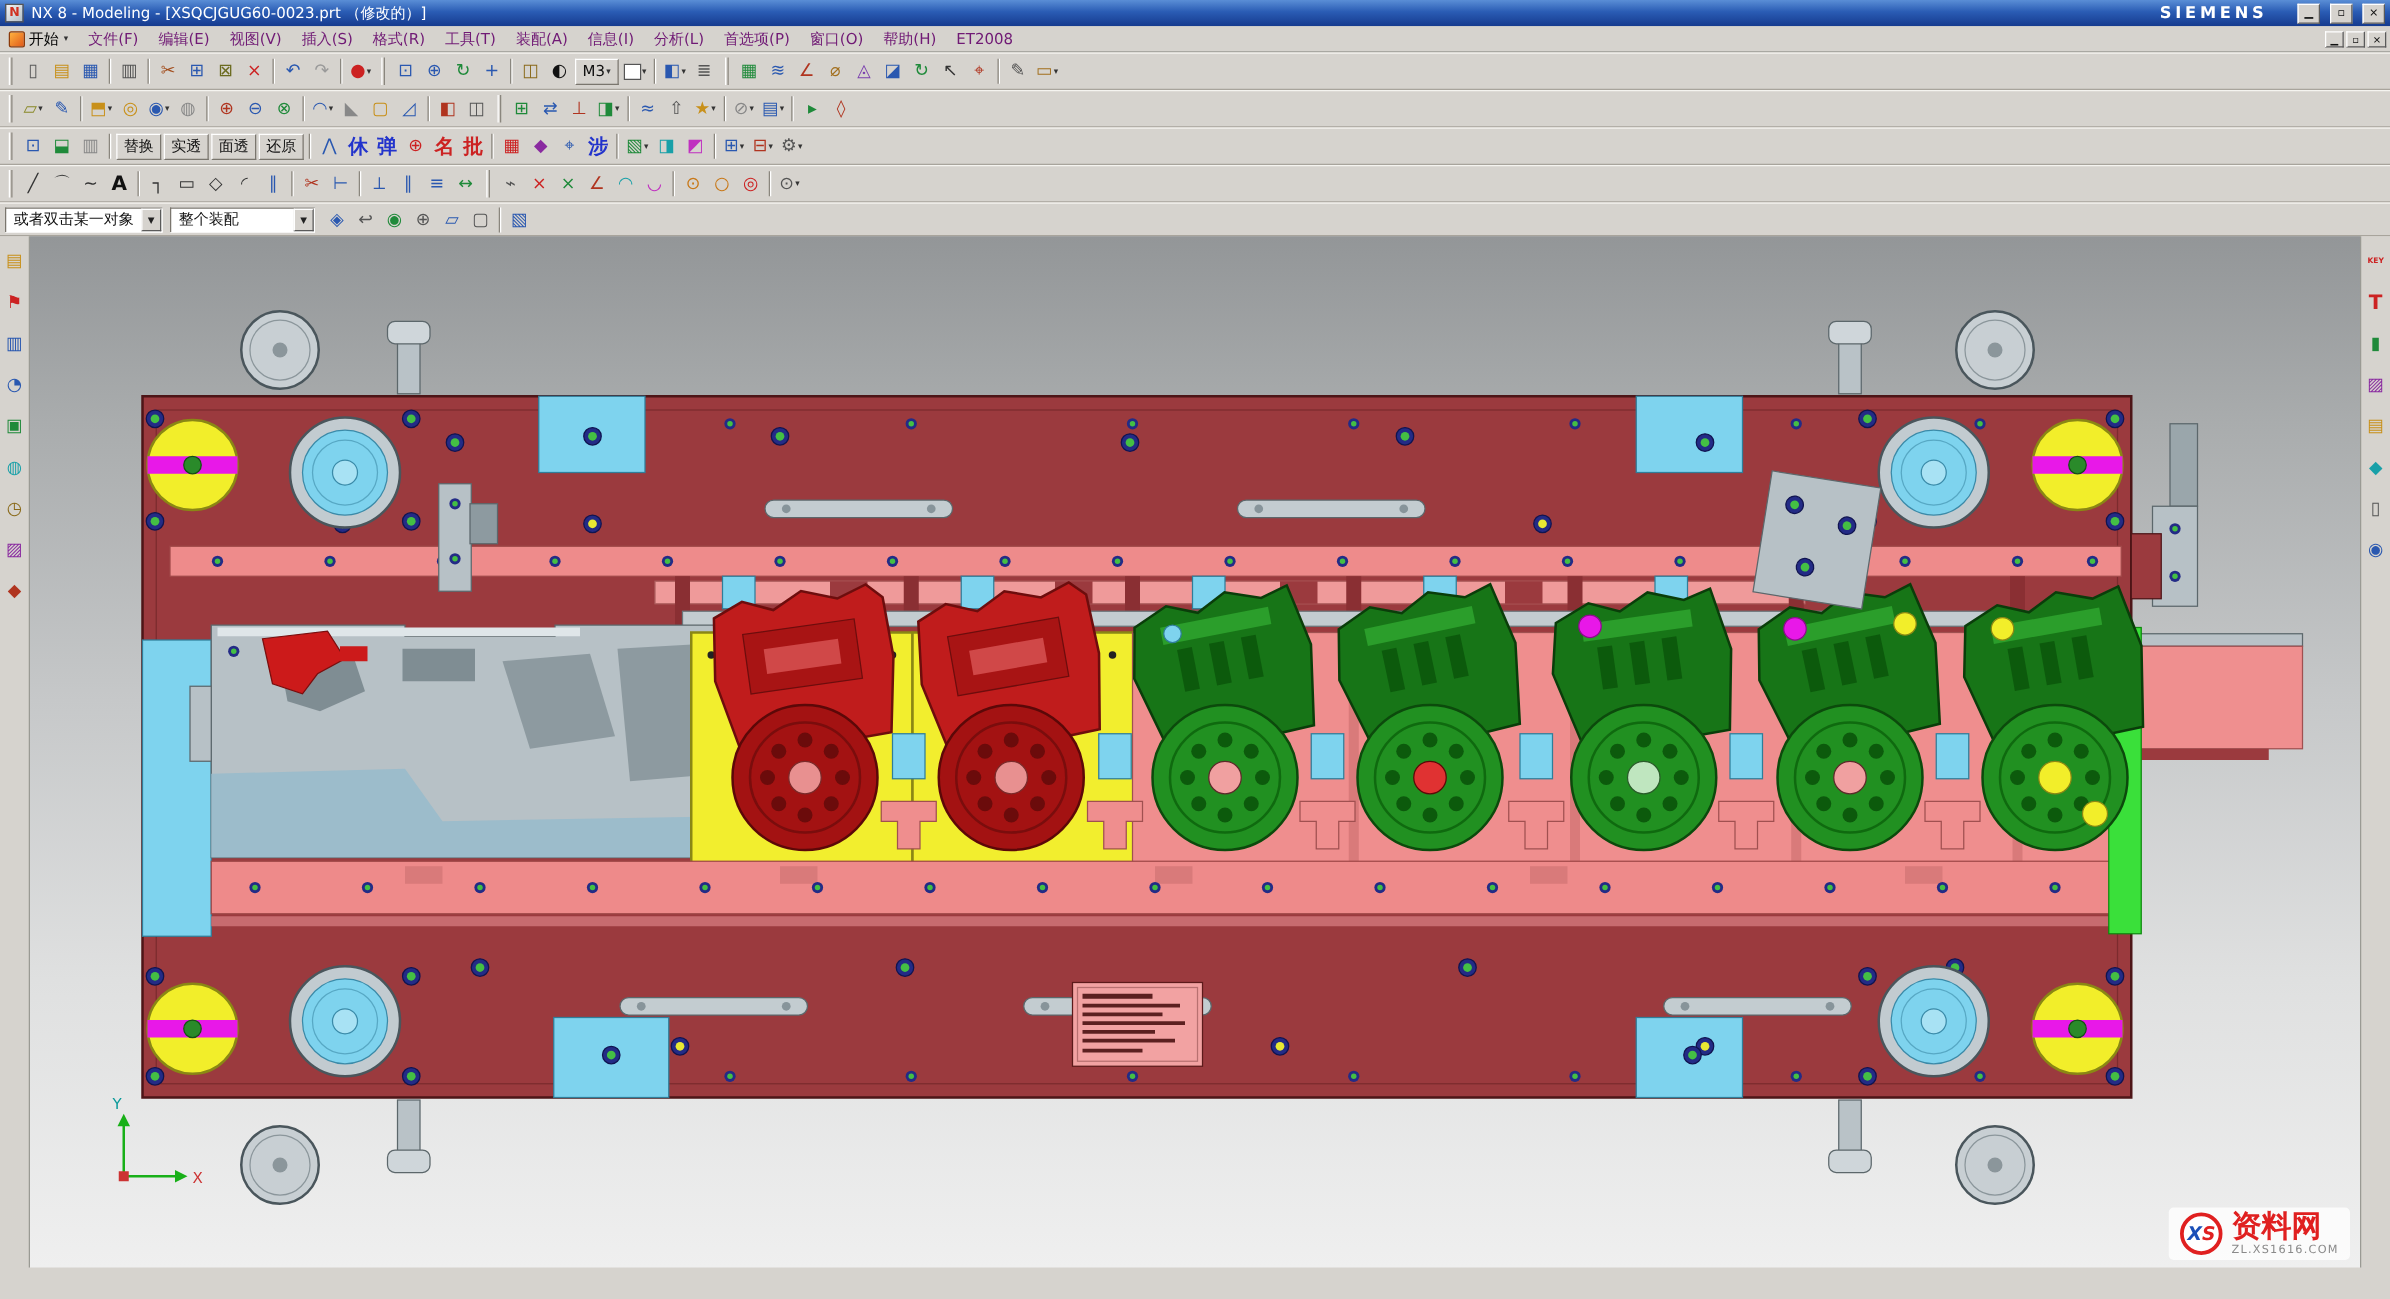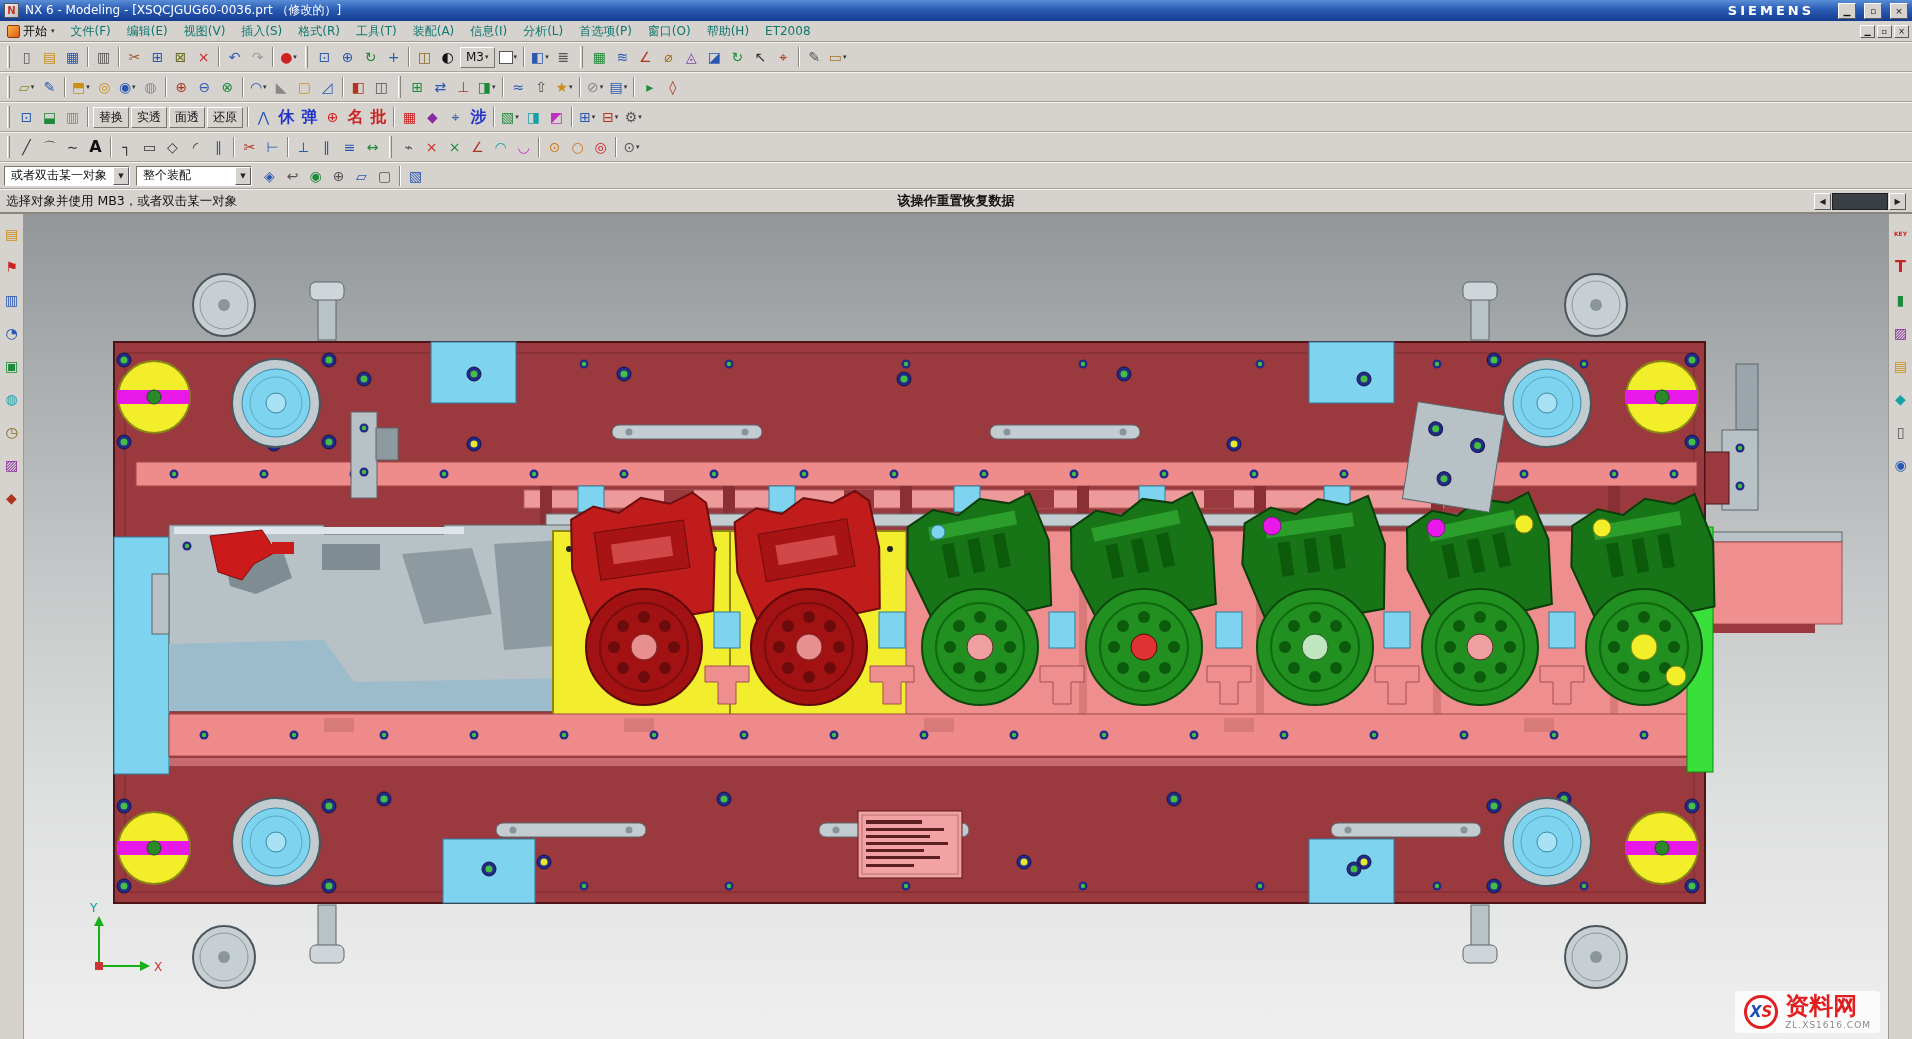--- a/index.html
+++ b/index.html
@@ -13,21 +13,21 @@
 .title-text{font-size:12px;white-space:nowrap}
 .brand{margin-left:auto;font-weight:bold;letter-spacing:3px;font-size:13px;margin-right:16px}
 .winbtn{width:18px;height:16px;background:#d6d3ce;border:1px solid;border-color:#fff #5a5a5a #5a5a5a #fff;color:#111;font-size:9px;display:inline-flex;align-items:center;justify-content:center;margin-left:2px;flex:0 0 auto}
 .winbtn.small{width:15px;height:13px;font-size:8px}
 
 
 .menubar{height:21px;display:flex;align-items:center;background:#d6d3ce;border-bottom:1px solid #9a9a94;padding:0 3px}
 .start-btn{display:flex;align-items:center;gap:3px;padding:1px 8px 1px 4px}
 .start-icon{width:13px;height:13px;background:linear-gradient(135deg,#ffb23e,#e05a1a);border:1px solid #8a3a0a;border-radius:2px}
 .menus{display:flex;align-items:center}
-.menu-item{padding:2px 8px;color:#0f766e;white-space:nowrap}
+.menu-item{padding:2px 8px;color:#701a75;white-space:nowrap}
 .mdi-btns{margin-left:auto;display:flex;align-items:center}
 
 
 .toolrow{display:flex;align-items:center;height:30px;background:#d6d3ce;border-top:1px solid #f5f4f0;border-bottom:1px solid #a8a49c;padding:0 2px;overflow:hidden;white-space:nowrap}
 .grip{width:3px;height:22px;border-left:1px solid #fff;border-right:1px solid #8a867e;margin:0 5px;flex:0 0 auto}
 .tsep{width:2px;height:20px;border-left:1px solid #8a867e;border-right:1px solid #fff;margin:0 3px;flex:0 0 auto}
 .tbtn{min-width:23px;height:24px;display:inline-flex;align-items:center;justify-content:center;border:1px solid transparent;padding:0 2px;flex:0 0 auto}
 .tbtn>span:first-child{font-size:14px;line-height:1}
 .tbtn.big>span:first-child{font-size:16px;font-weight:bold}
 .tbtn.tiny>span:first-child{font-size:6px;font-weight:bold;letter-spacing:0}
@@ -68,21 +68,21 @@
 .wm-site{color:#e02020;font-weight:bold;font-size:24px}
 .wm-url{color:#8a8a8a;font-size:9px;letter-spacing:1px;margin-top:3px}
 </style>
 </head>
 <body>
 
 <div id="app">
 
   <div class="titlebar">
     <span class="app-icon">N</span>
-    <span class="title-text">NX 6 - Modeling - [XSQCJGUG60-0036.prt （修改的）]</span>
+    <span class="title-text">NX 8 - Modeling - [XSQCJGUG60-0023.prt （修改的）]</span>
     <span class="brand">SIEMENS</span>
     <span class="winbtn">▁</span>
     <span class="winbtn">▫</span>
     <span class="winbtn">×</span>
   </div>
 
   <div class="menubar">
     <span class="start-btn">
       <span class="start-icon"></span>
       <span>开始</span>
@@ -515,29 +515,20 @@
         <span class="tbtn">
           <span style="color: rgb(85, 85, 85);">▢</span>
         </span>
         <span class="tsep"></span>
         <span class="tbtn">
           <span style="color: rgb(42, 88, 176);">▧</span>
         </span>
       </span>
   </div>
 
-  <div class="promptbar">
-    <span class="prompt-left">选择对象并使用 MB3，或者双击某一对象</span>
-    <span class="prompt-center">该操作重置恢复数据</span>
-    <span class="prompt-scroll">
-      <span class="pbtn">◀</span>
-      <span class="ptrack"></span>
-      <span class="pbtn">▶</span>
-    </span>
-  </div>
 
   <div class="main">
     <div class="leftstrip">
         <span class="tbtn">
           <span style="color: rgb(200, 144, 26);">▤</span>
         </span>
         <span class="tbtn">
           <span style="color: rgb(204, 34, 34);">⚑</span>
         </span>
         <span class="tbtn">

